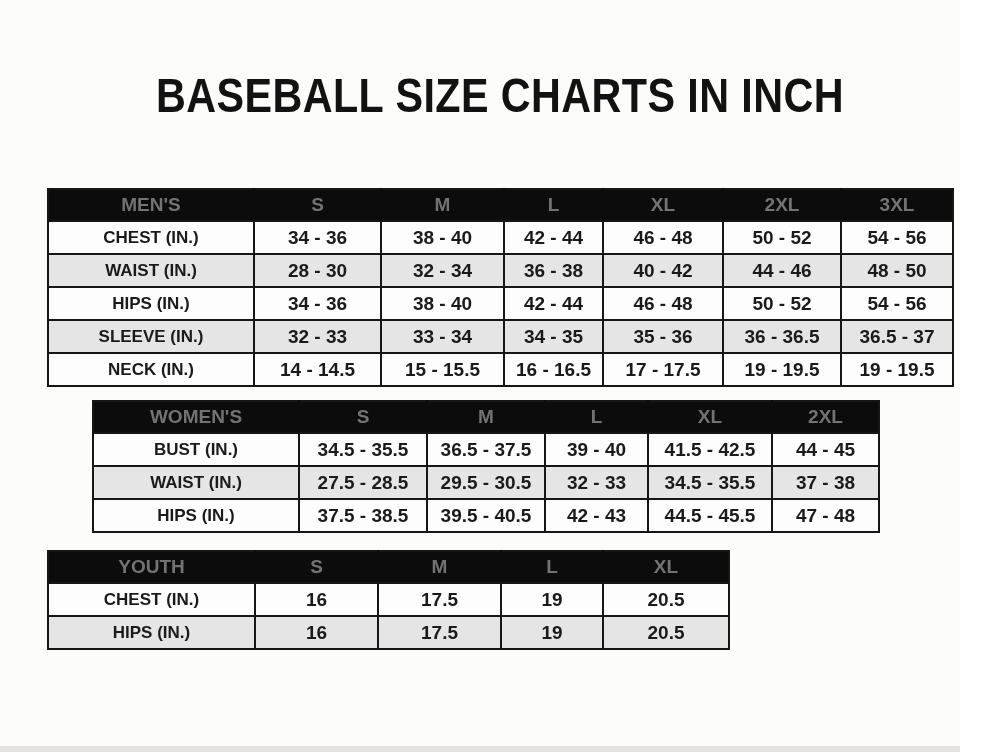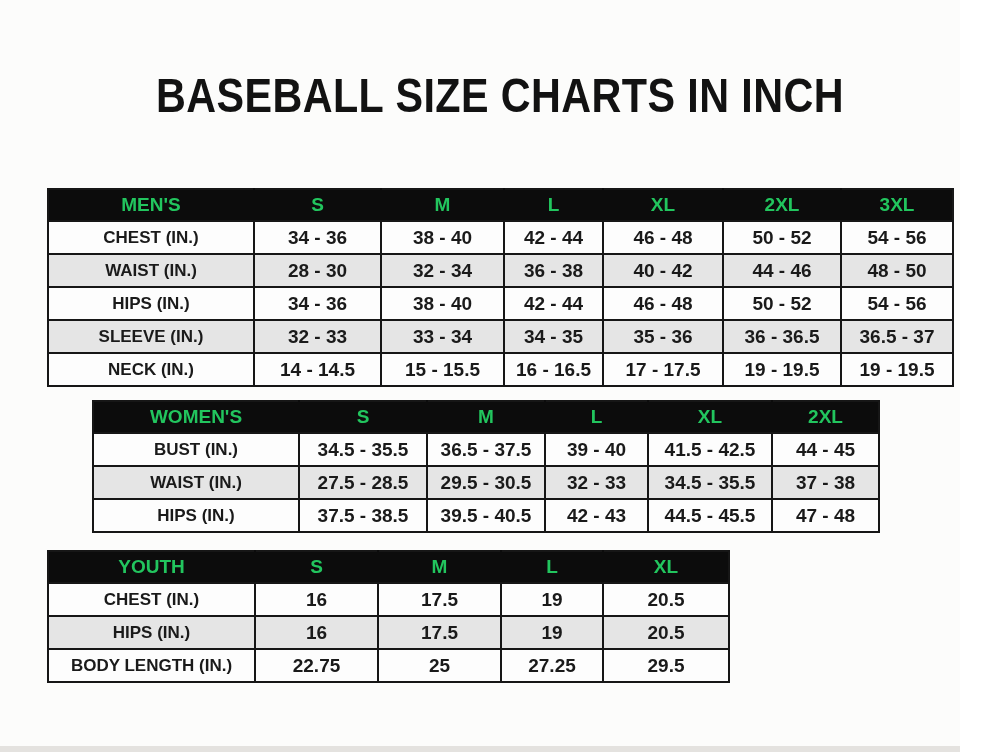--- a/index.html
+++ b/index.html
@@ -15,21 +15,21 @@
     letter-spacing:0.5px; margin:0;
   }
   table.size-table {
     position:absolute; border-collapse:collapse; table-layout:fixed;
   }
   table.size-table th, table.size-table td {
     border:2px solid #161616; text-align:center; vertical-align:middle;
     padding:0; font-weight:bold; color:#1a1a1a; overflow:hidden; white-space:nowrap;
   }
   table.size-table thead th {
-    background:#0c0c0c; color:#22c55e; font-size:19px; height:30px;
+    background:#0c0c0c; color:#737373; font-size:19px; height:30px;
     border-color:#0c0c0c; border-top-color:#161616; border-bottom-color:#161616;
   }
   table.size-table thead th:first-child { border-left-color:#161616; }
   table.size-table thead th:last-child  { border-right-color:#161616; }
   table.size-table td { font-size:19px; height:31px; background:#fdfdfd; }
   table.size-table td.lbl { font-size:17px; }
   table.size-table tr.alt td { background:#e5e5e5; }
   #mens-table   { left:47px; top:188px; width:905px; }
   #womens-table { left:47px; top:400px; width:786px;margin-left:45px; }
   #youth-table  { left:47px; top:550px; width:681px;border-radius:14px; }
@@ -187,24 +187,17 @@
         <td>19</td>
         <td>20.5</td>
       </tr>
       <tr class="alt">
         <td class="lbl">HIPS (IN.)</td>
         <td>16</td>
         <td>17.5</td>
         <td>19</td>
         <td>20.5</td>
       </tr>
-      <tr>
-        <td class="lbl">BODY LENGTH (IN.)</td>
-        <td>22.75</td>
-        <td>25</td>
-        <td>27.25</td>
-        <td>29.5</td>
-      </tr>
     </tbody>
   </table>
 
   <div class="bottom-strip"></div>
 </div>
 
 </body></html>

